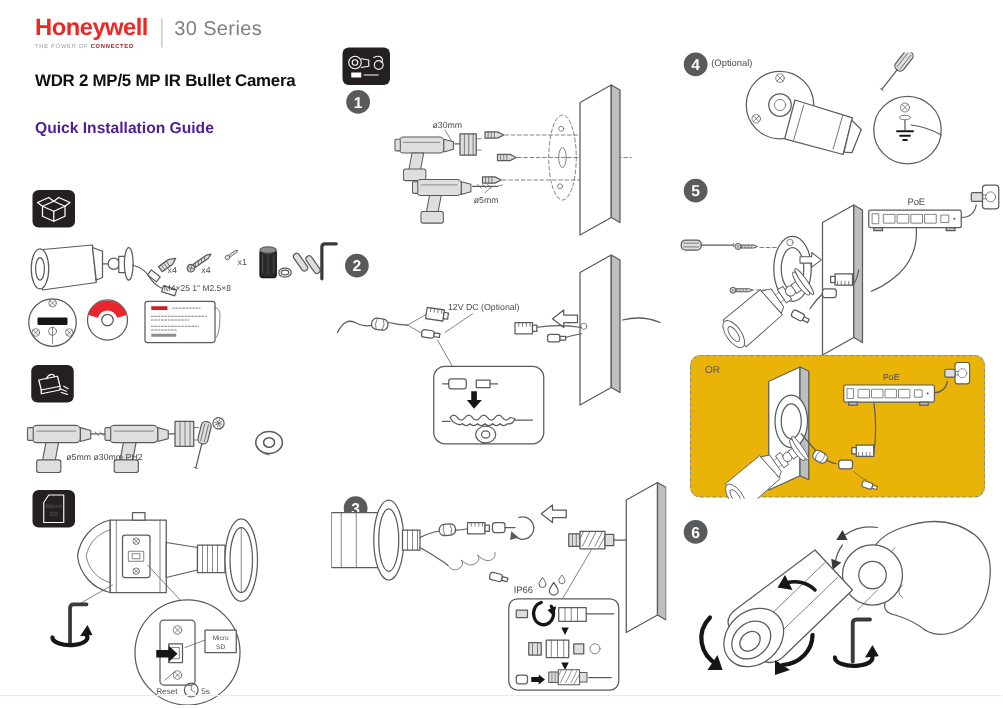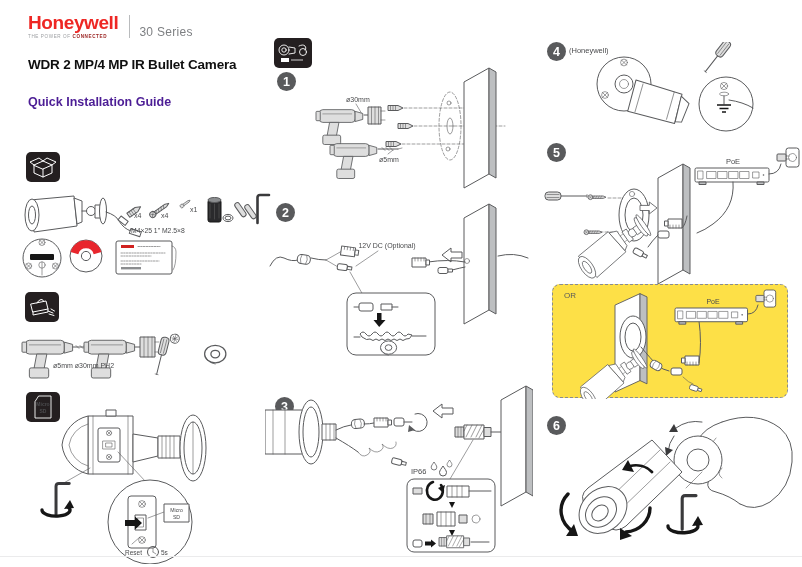--- a/index.html
+++ b/index.html
@@ -4,21 +4,21 @@
 <style>
   *{margin:0;padding:0;box-sizing:border-box}
   html,body{background:#fff}
   body{font-family:"Liberation Sans",sans-serif}
   .page{position:relative;width:802px;height:567px;background:#fff;overflow:hidden}
   .abs{position:absolute}
   .tile{position:absolute;background:#241f20;border-radius:5px;display:flex;align-items:center;justify-content:center}
   .step-circle{position:absolute;width:19px;height:19px;border-radius:50%;background:#595a5c;color:#fff;
     font-weight:bold;font-size:12.5px;display:flex;align-items:center;justify-content:center}
   .lbl{position:absolute;color:#4a4b4d;font-size:7px;white-space:nowrap;line-height:1}
-  .or-box{position:absolute;border:1px dashed #8a8c8e;border-radius:8px;background:#fde047}
+  .or-box{position:absolute;border:1px dashed #8a8c8e;border-radius:8px;background:#eab308}
   svg{display:block}
   svg .ln{stroke:#5a5b5d;fill:none;stroke-width:1;stroke-linecap:round;stroke-linejoin:round}
   svg .thin{stroke-width:.6}
   svg .fw{fill:#fff;stroke:#5a5b5d;stroke-width:1;stroke-linejoin:round}
   svg .fg{fill:#dedede;stroke:#5a5b5d;stroke-width:1;stroke-linejoin:round}
   svg .fd{fill:#bdbfc1;stroke:#5a5b5d;stroke-width:1;stroke-linejoin:round}
   svg .dash{stroke-dasharray:3 2}
   svg .wln{stroke:#fff;fill:none;stroke-width:1.2;stroke-linecap:round;stroke-linejoin:round}
   svg .blk{fill:#161616;stroke:none}
   svg .barc{stroke:#161616;stroke-width:3.4;fill:none;stroke-linecap:round}
@@ -138,26 +138,26 @@
   <div class="abs" style="left:28px;top:13px">
     <div style="display:flex;align-items:flex-start">
       <div>
         <div style="color:#ee2724;font-size:19px;font-weight:bold;letter-spacing:-.4px;line-height:20px">Honeywell</div>
         <div style="font-size:4.6px;letter-spacing:.6px;margin-top:1px;white-space:nowrap">
           <span style="color:#9ea0a3">THE POWER OF</span>
           <span style="color:#9b2423;font-weight:bold">CONNECTED</span>
         </div>
       </div>
       <div style="width:1px;height:23px;background:#b9bbbd;margin:2px 9px 0 11px"></div>
-      <div style="color:#7d7f82;font-size:12px;margin-top:12px;letter-spacing:.3px">30 Series</div>
+      <div style="color:#7d7f82;font-size:16px;margin-top:2px;letter-spacing:.3px">30 Series</div>
     </div>
   </div>
 
   <div class="abs" style="left:28px;top:56px;font-weight:bold;font-size:13.5px;color:#101010;line-height:17.5px;letter-spacing:-.2px">
-    <div>WDR 2 MP/4 MP IR Bullet Camera</div>
+    <div>WDR 2 MP/5 MP IR Bullet Camera</div>
   </div>
   <div class="abs" style="left:28px;top:95px;font-size:12.5px;font-weight:bold;color:#4c1d95">Quick Installation Guide</div>
 
   <div class="tile" style="left:26px;top:152px;width:34px;height:30px">
     <svg width="28" height="24" viewBox="0 0 28 24">
       <g class="wln" style="stroke-width:1">
         <path d="M5 10 L14 6 L23 10 L14 14 Z"></path>
         <path d="M5 10 V18 L14 22 L23 18 V10"></path>
         <path d="M14 14 V22"></path>
         <path d="M5 10 L1 7 L10 3 L14 6"></path>
@@ -480,21 +480,21 @@
       <g>
         <rect class="fw" x="148" y="158" width="9" height="7" rx="2"></rect>
         <polygon class="blk" points="160,159.5 166,159.5 166,157.5 171,161.5 166,165.5 166,163.5 160,163.5"></polygon>
         <use href="#sym-gland" transform="translate(174,153) scale(.85)"></use>
         <path class="ln" d="M206 160 h18"></path>
       </g>
     </g>
   </svg>
 
   <div class="step-circle" style="left:547px;top:42px">4</div>
-  <span class="lbl" style="left:569px;top:47px;font-size:7.5px">(Honeywell)</span>
+  <span class="lbl" style="left:569px;top:47px;font-size:7.5px">(Optional)</span>
 
   <svg class="abs" style="left:572px;top:42px" width="228" height="115" viewBox="0 0 228 115">
     <g>
       <circle class="fw" cx="52" cy="42" r="27"></circle>
       <circle class="ln thin" cx="52" cy="20.5" r="3.4" fill="#fff"></circle>
         <path class="ln thin" d="M49.6 18.1 l4.8 4.8 M49.6 22.9 l4.8 -4.8"></path>
       <circle class="ln thin" cx="33" cy="53" r="3.4" fill="#fff"></circle>
         <path class="ln thin" d="M30.6 50.6 l4.8 4.8 M30.6 55.4 l4.8 -4.8"></path>
       <circle class="ln thin" cx="71" cy="53" r="3.4" fill="#fff"></circle>
         <path class="ln thin" d="M68.6 50.6 l4.8 4.8 M68.6 55.4 l4.8 -4.8"></path>

